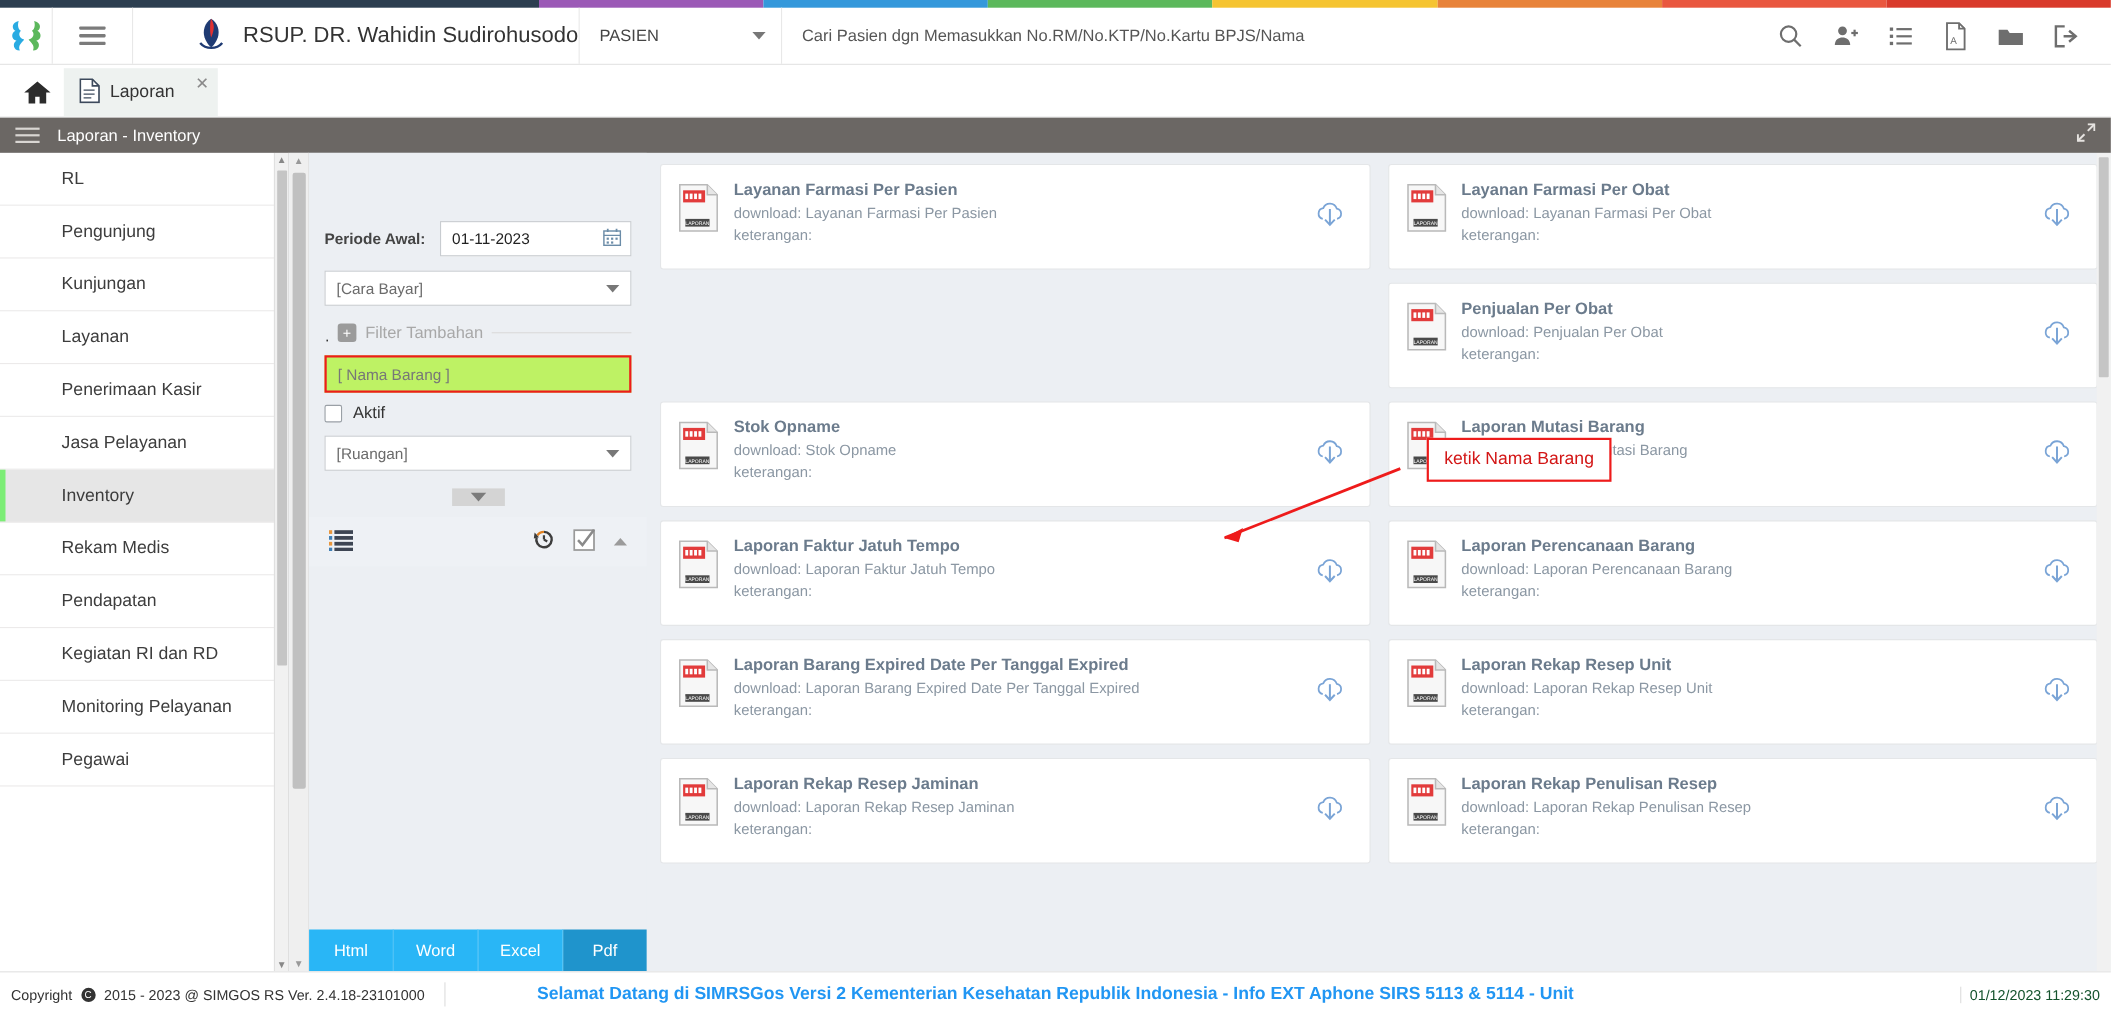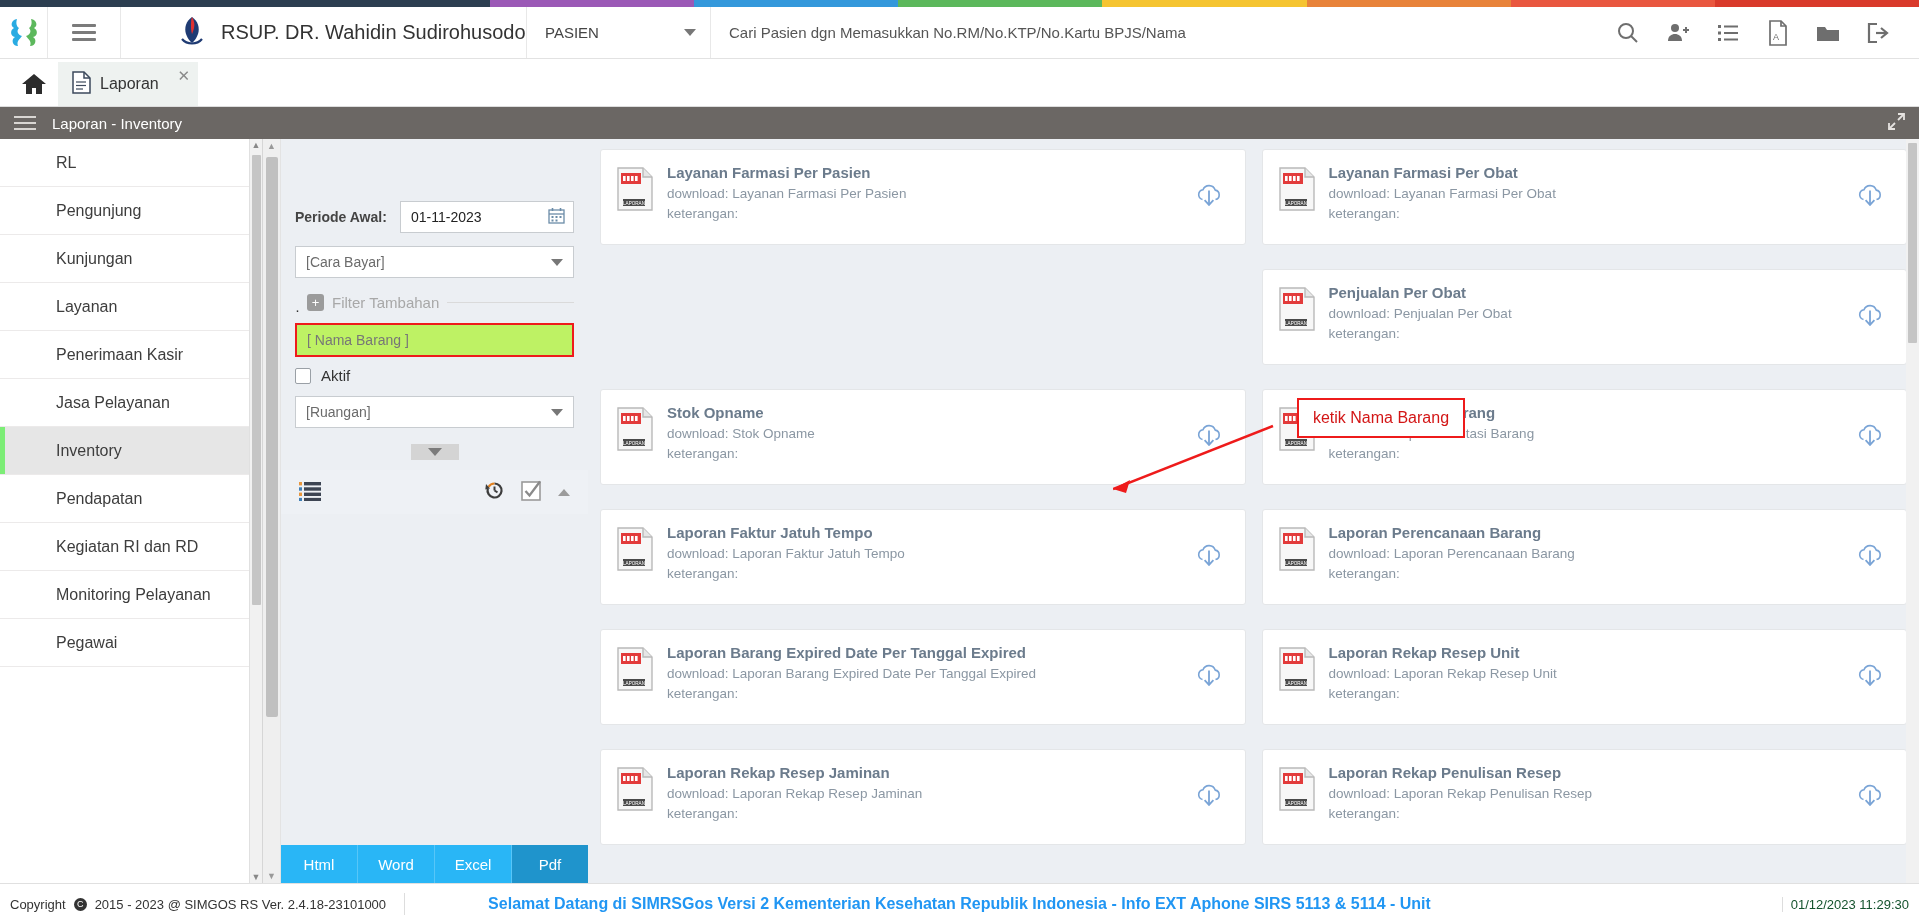--- a/index.html
+++ b/index.html
@@ -149,21 +149,21 @@
     background:#29b6f6; color:#fff; font-size:15px; cursor:pointer;
     border-right:1px solid #57c6f8;
   }
   .fbtn.active { background:#1f94cc; border-right:none;}
 
   
   #reports {
     flex:1; background:#eceff3; position:relative; overflow:hidden;
     padding:10px 12px 0 12px;
   }
-  #report-grid { display:grid; grid-template-columns:1fr 1fr; gap:24px 16px; }
+  #report-grid { display:grid; grid-template-columns:1fr 1fr; gap:12px 16px; }
   .card {
     background:#fff; border:1px solid #e4e6e8; border-radius:3px;
     display:flex; align-items:flex-start; padding:14px 16px 14px 14px;
     min-height:96px; position:relative;
   }
   .card-icon { flex:0 0 44px; padding-top:2px; }
   .card-body { flex:1; padding-left:8px;}
   .card-title { font-size:15px; font-weight:bold; color:#6b7b8c; margin-bottom:5px;}
   .card-sub { font-size:13.5px; color:#8b97a3; margin-bottom:5px;}
   .card-ket { font-size:13.5px; color:#8b97a3; }
@@ -352,20 +352,23 @@
           <span>Layanan</span>
         </div>
         <div class="side-item">
           <span>Penerimaan Kasir</span>
         </div>
         <div class="side-item">
           <span>Jasa Pelayanan</span>
         </div>
         <div class="side-item active">
           <span>Inventory</span>
+        </div>
+        <div class="side-item">
+          <span>Rekam Medis</span>
         </div>
         <div class="side-item">
           <span>Pendapatan</span>
         </div>
         <div class="side-item">
           <span>Kegiatan RI dan RD</span>
         </div>
         <div class="side-item">
           <span>Monitoring Pelayanan</span>
         </div>

